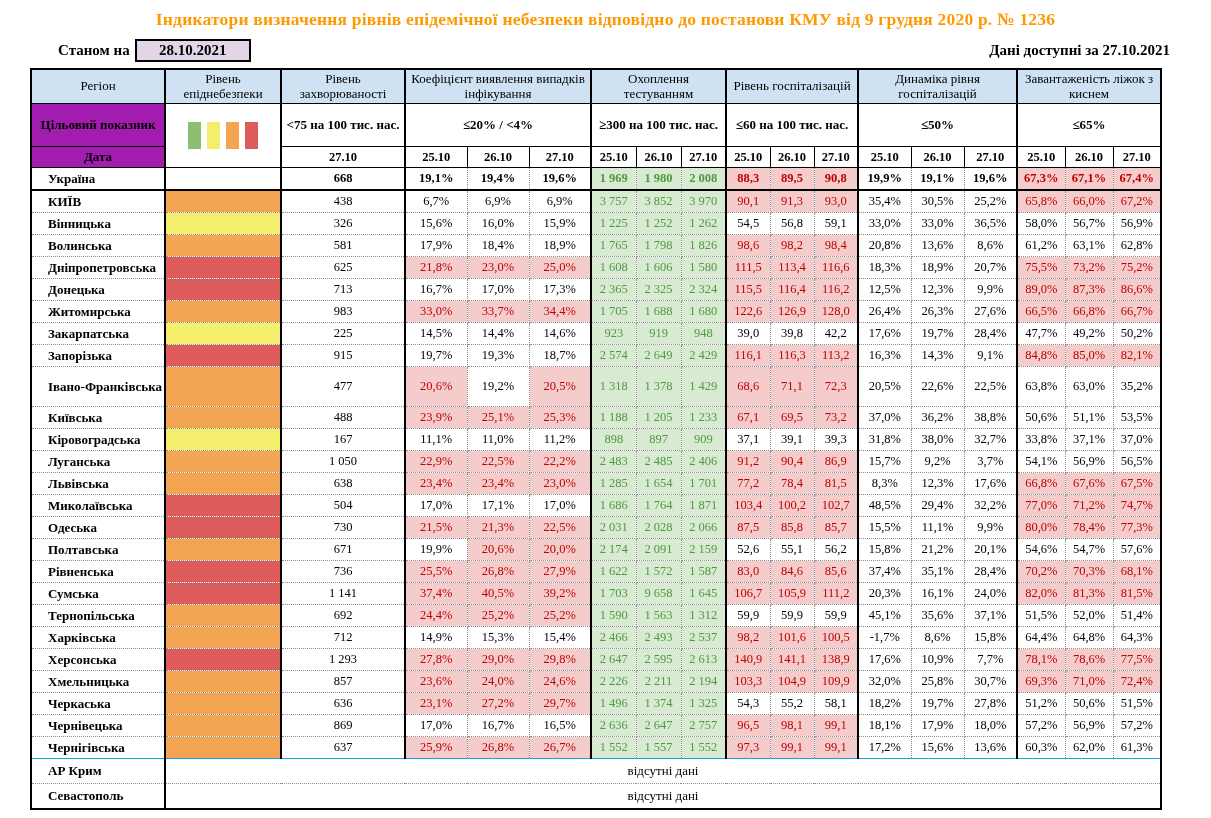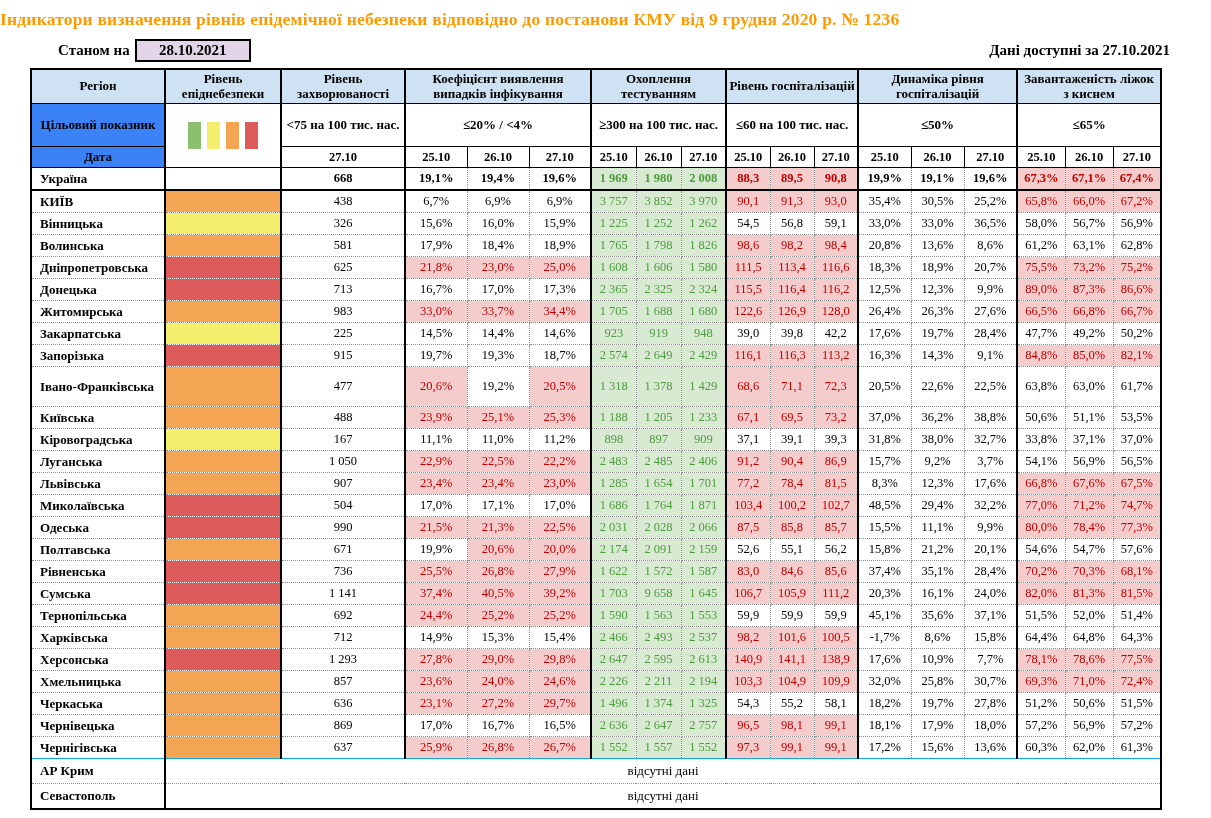--- a/index.html
+++ b/index.html
@@ -2,21 +2,21 @@
 <html><head>
 <meta charset="utf-8">
 <style>
   html,body{margin:0;padding:0;background:#fff;}
   body{
     width:1211px;height:818px;overflow:hidden;
     font-family:"Liberation Serif","DejaVu Serif",serif;
     -webkit-font-smoothing:antialiased;
   }
   .title{
-    margin-top:9px;font-weight:bold;font-size:17.5px;
+    margin-top:9px;text-align:center;font-weight:bold;font-size:17.5px;
     letter-spacing:0.2px;
   }
   .subheader{
     width:1140px;margin:7px 0 5px 30px;display:flex;align-items:center;
     justify-content:space-between;font-size:15px;font-weight:bold;height:26px;
   }
   .asof{display:flex;align-items:center;margin-left:28px;}
   .asof-box{
     display:inline-block;border:2px solid #000;width:112px;text-align:center;
     padding:1px 0;margin-left:5px;
@@ -24,27 +24,27 @@
   .avail{}
   table{
     border-collapse:collapse;table-layout:fixed;width:1132px;margin-left:30px;
     border:2px solid #000;font-size:12.5px;
   }
   td,th{
     border:1px dotted #8f8f8f;padding:0 2px;text-align:center;vertical-align:middle;
     overflow:hidden;
   }
   thead td, thead th{border:1px solid #000;}
-  thead tr.r1 th{background:#cfe2f3;font-weight:bold;font-size:13px;height:33px;line-height:1.1;}
-  thead .sideth{background:#3b82f6;font-weight:bold;font-size:13px;}
+  thead tr.r1 th{background:#cfe2f3;font-weight:normal;font-size:13px;height:33px;line-height:1.1;}
+  thead .sideth{background:#a21caf;font-weight:bold;font-size:13px;}
   thead tr.r2 td{height:42px;font-weight:bold;font-size:13px;background:#fff;line-height:1.15;}
   thead tr.r3 td{height:20px;font-weight:bold;font-size:12.5px;background:#fff;}
   tbody td{height:21px;}
   td.region{
-    text-align:left;font-weight:bold;font-size:13px;padding-left:8px;background:#fff;
+    text-align:left;font-weight:bold;font-size:13px;padding-left:16px;background:#fff;
     border-right:2px solid #000;line-height:1.05;
   }
   .gb{border-left:2px solid #000;}
   tr.toprow td{border-bottom:2px solid #000;font-weight:bold;}
   tr.tall td{height:39px;}
   tr.nodata td{height:24px;}
   tr.nodata-first td{border-top:1px solid #0ea5e9;}
   td.nodata-cell{background:#fff;font-size:13px;}
   .legend{display:flex;justify-content:center;align-items:center;gap:6px;}
   .legend span{display:inline-block;width:13px;height:27px;}
@@ -330,21 +330,21 @@
           <td class="grn">1 378</td>
           <td class="grn">1 429</td>
           <td class="gb hl">68,6</td>
           <td class="hl">71,1</td>
           <td class="hl">72,3</td>
           <td class="gb">20,5%</td>
           <td>22,6%</td>
           <td>22,5%</td>
           <td class="gb ">63,8%</td>
           <td>63,0%</td>
-          <td>61,7%</td>
+          <td>35,2%</td>
         </tr>
         <tr>
           <td class="region">Київська</td>
           <td class="levelcell gb" style="background: rgb(243, 165, 84);"></td>
           <td class="gb">488</td>
           <td class="gb hl">23,9%</td>
           <td class="hl">25,1%</td>
           <td class="hl">25,3%</td>
           <td class="gb grn">1 188</td>
           <td class="grn">1 205</td>
@@ -395,21 +395,21 @@
           <td class="gb">15,7%</td>
           <td>9,2%</td>
           <td>3,7%</td>
           <td class="gb ">54,1%</td>
           <td>56,9%</td>
           <td>56,5%</td>
         </tr>
         <tr>
           <td class="region">Львівська</td>
           <td class="levelcell gb" style="background: rgb(243, 165, 84);"></td>
-          <td class="gb">907</td>
+          <td class="gb">638</td>
           <td class="gb hl">23,4%</td>
           <td class="hl">23,4%</td>
           <td class="hl">23,0%</td>
           <td class="gb grn">1 285</td>
           <td class="grn">1 654</td>
           <td class="grn">1 701</td>
           <td class="gb hl">77,2</td>
           <td class="hl">78,4</td>
           <td class="hl">81,5</td>
           <td class="gb">8,3%</td>
@@ -435,21 +435,21 @@
           <td class="gb">48,5%</td>
           <td>29,4%</td>
           <td>32,2%</td>
           <td class="gb hl">77,0%</td>
           <td class="hl">71,2%</td>
           <td class="hl">74,7%</td>
         </tr>
         <tr>
           <td class="region">Одеська</td>
           <td class="levelcell gb" style="background: rgb(221, 91, 91);"></td>
-          <td class="gb">990</td>
+          <td class="gb">730</td>
           <td class="gb hl">21,5%</td>
           <td class="hl">21,3%</td>
           <td class="hl">22,5%</td>
           <td class="gb grn">2 031</td>
           <td class="grn">2 028</td>
           <td class="grn">2 066</td>
           <td class="gb hl">87,5</td>
           <td class="hl">85,8</td>
           <td class="hl">85,7</td>
           <td class="gb">15,5%</td>
@@ -521,21 +521,21 @@
         </tr>
         <tr>
           <td class="region">Тернопільська</td>
           <td class="levelcell gb" style="background: rgb(243, 165, 84);"></td>
           <td class="gb">692</td>
           <td class="gb hl">24,4%</td>
           <td class="hl">25,2%</td>
           <td class="hl">25,2%</td>
           <td class="gb grn">1 590</td>
           <td class="grn">1 563</td>
-          <td class="grn">1 553</td>
+          <td class="grn">1 312</td>
           <td class="gb ">59,9</td>
           <td>59,9</td>
           <td>59,9</td>
           <td class="gb">45,1%</td>
           <td>35,6%</td>
           <td>37,1%</td>
           <td class="gb ">51,5%</td>
           <td>52,0%</td>
           <td>51,4%</td>
         </tr>

